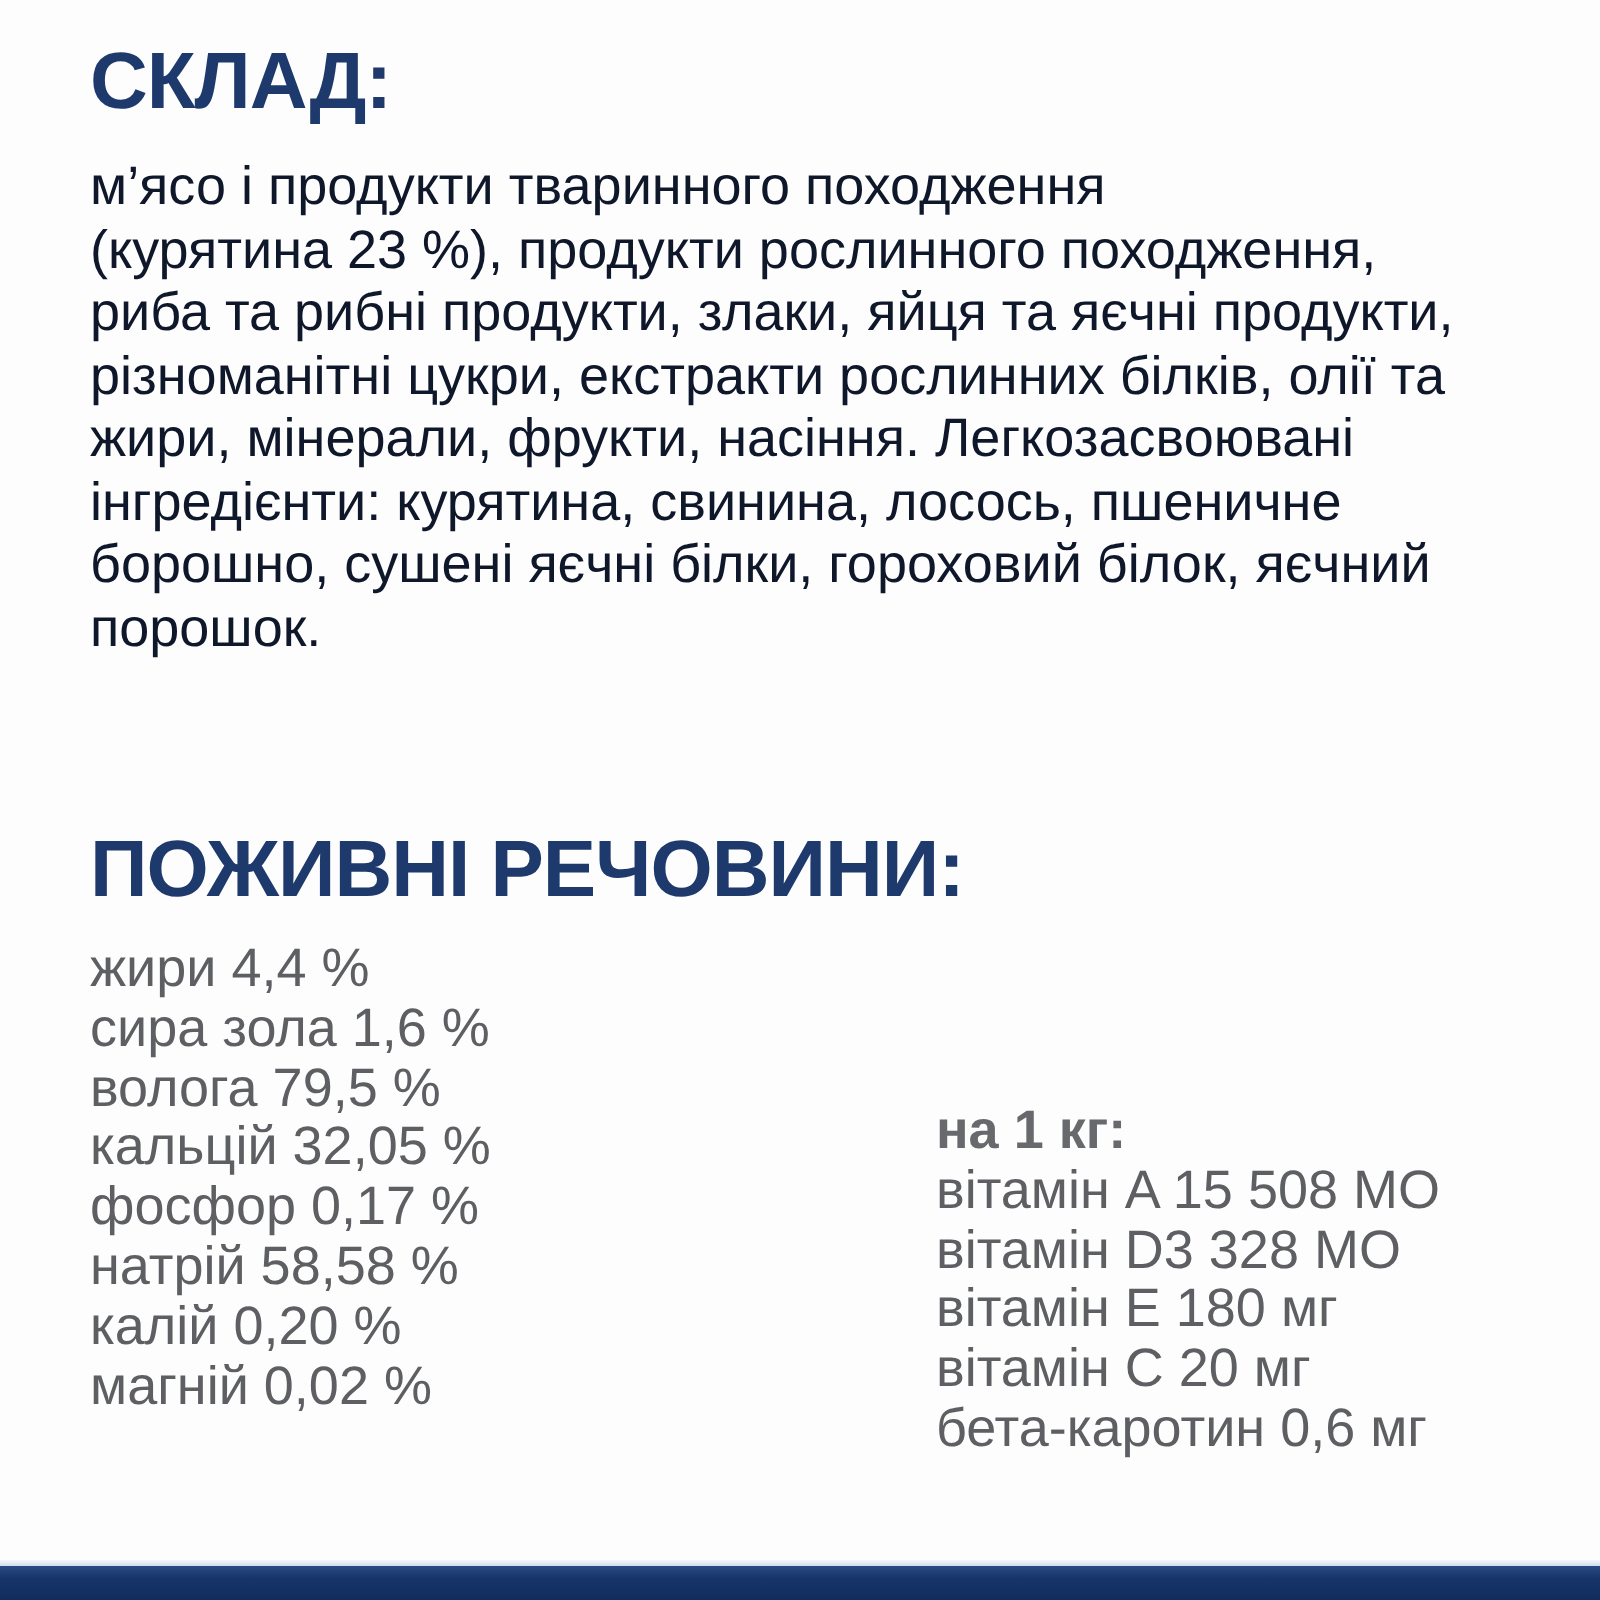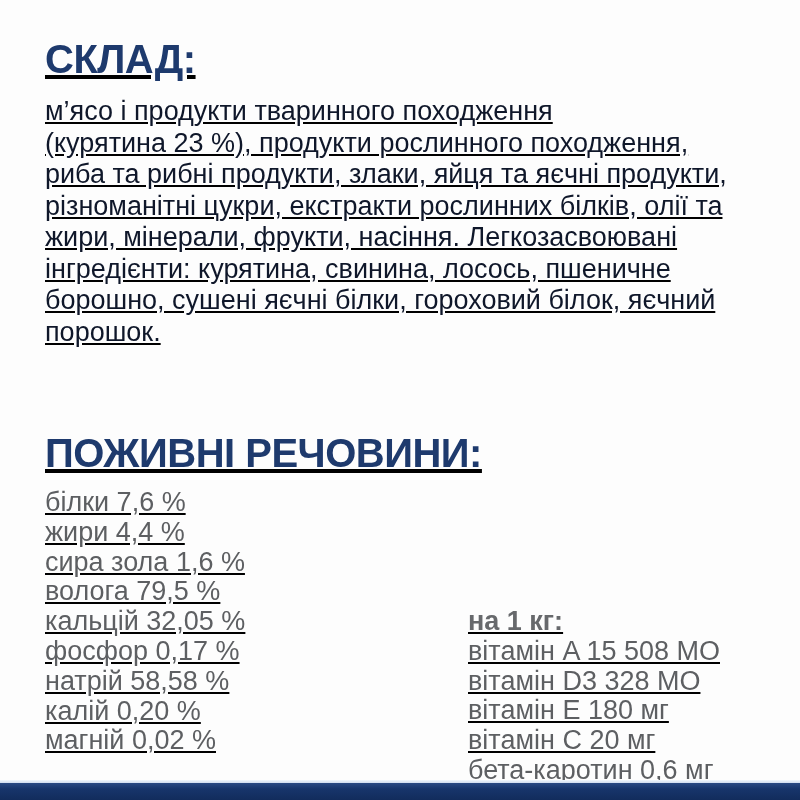--- a/index.html
+++ b/index.html
@@ -8,22 +8,21 @@
   }
   body {
     width: 800px;
     height: 800px;
     background: #fdfdfd;
     font-family: "Liberation Sans", sans-serif;
     position: relative;
     overflow: hidden;
   }
   .content {
-    padding: 38px 40px 0 45px;
-    text-decoration: underline;
+    padding: 20px 40px 0 45px;
   }
   .heading {
     color: #1e3a6d;
     font-size: 40px;
     font-weight: 700;
     letter-spacing: -0.5px;
     line-height: 1.05;
     margin: 0;
   }
   .composition-text {
@@ -40,21 +39,21 @@
   .columns {
     display: flex;
     flex-direction: row;
     margin-top: 14px;
   }
   .analysis-col {
     width: 423px;
     flex: 0 0 423px;
   }
   .vitamins-col {
-    margin-top: 119px;
+    margin-top: 81px;
   }
   ul.plain-list {
     list-style: none;
     margin: 0;
     padding: 0;
   }
   .row {
     color: #5d5f62;
     font-size: 27px;
     line-height: 29.8px;
@@ -97,21 +96,20 @@
 інгредієнти: курятина, свинина, лосось, пшеничне
 борошно, сушені яєчні білки, гороховий білок, яєчний
 порошок.</p>
 
   <h2 class="heading nutrients-heading">ПОЖИВНІ РЕЧОВИНИ:</h2>
 
   <div class="columns">
 
     <div class="analysis-col">
       <ul class="plain-list">
-          <li class="row">білки 7,6 %</li>
           <li class="row">жири 4,4 %</li>
           <li class="row">сира зола 1,6 %</li>
           <li class="row">волога 79,5 %</li>
           <li class="row">кальцій 32,05 %</li>
           <li class="row">фосфор 0,17 %</li>
           <li class="row">натрій 58,58 %</li>
           <li class="row">калій 0,20 %</li>
           <li class="row">магній 0,02 %</li>
         </ul>
     </div>

